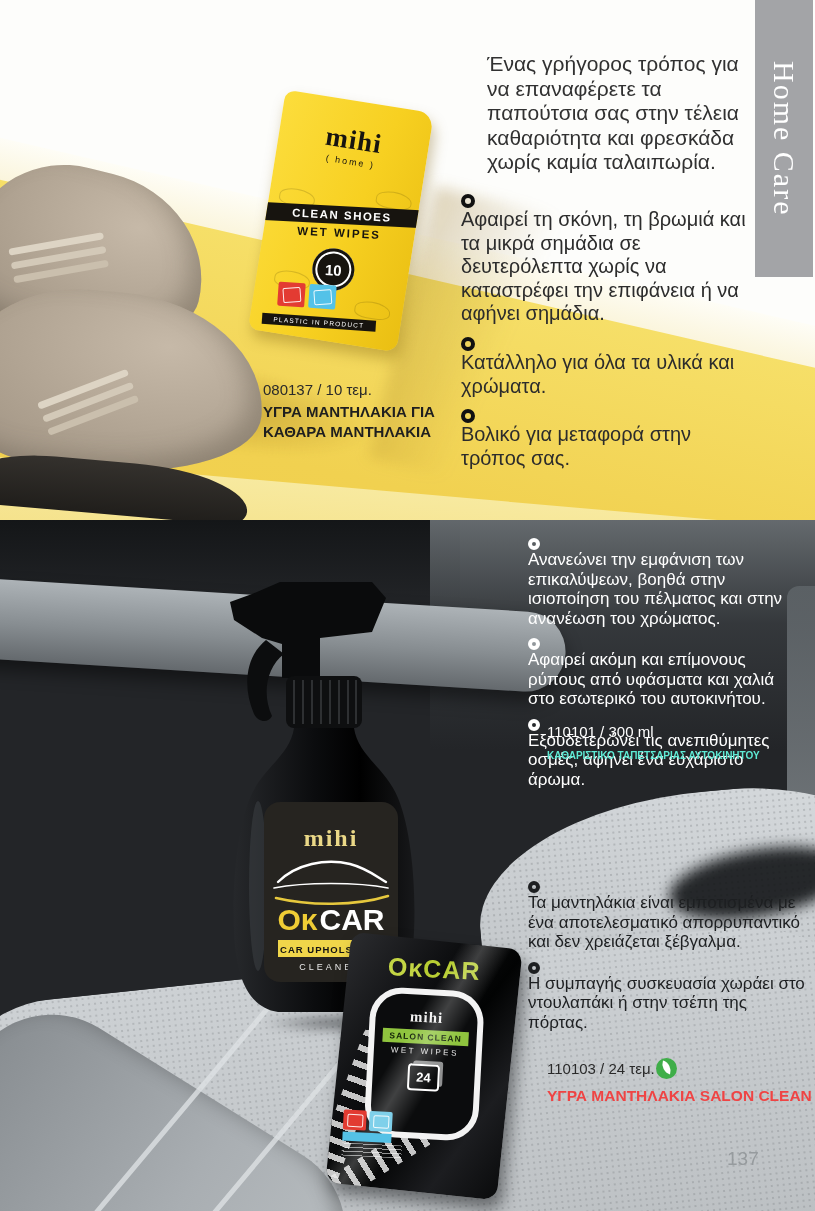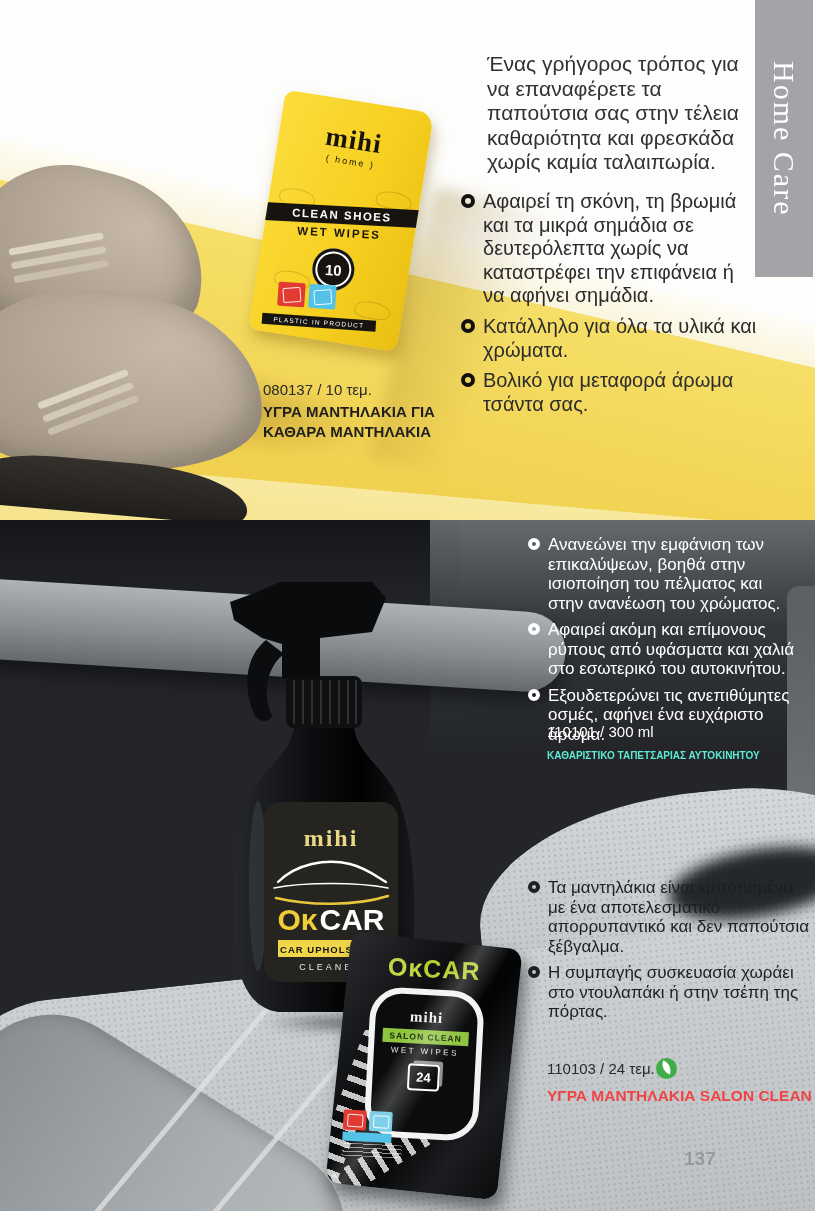--- a/index.html
+++ b/index.html
@@ -70,21 +70,21 @@
     border:1.5px solid rgba(255,255,255,.9); border-radius:2px; transform:rotate(-8deg); }
   .pt-warnband { position:absolute; left:8%; bottom:12px; width:76%; transform:rotate(-5deg);
     background:#17140f; color:#fff; font-size:6.5px; letter-spacing:1.2px; text-align:center; padding:2px 0; }
   .pt-deco { position:absolute; border:1.5px solid rgba(40,30,0,.16);
     border-radius:50% 60% 40% 40%; width:36px; height:17px; }
 
   
   .intro { position:absolute; left:487px; top:52px; width:252px;
     font-size:21px; line-height:1.17; color:#313131; font-weight:400; z-index:5; }
   .blist { position:absolute; z-index:5; list-style:none; }
-  .blist li { display:flex; margin-bottom:7px; }
+  .blist li { display:flex; margin-bottom:7px;flex-direction:column; }
   .mark { flex:0 0 auto; width:14px; height:14px; border-radius:50%; margin-right:8px; }
   .blist-top { left:461px; top:190px; width:296px; }
   .blist-top li { font-size:20px; line-height:1.18; color:#2c2c2c; font-weight:500; }
   .blist-top .mark { border:4.5px solid #111; margin-top:4px; }
   .code-line { font-size:15px; color:#2a2a2a; }
   .prod-title { font-weight:700; font-size:15px; line-height:1.35; color:#1f1f1f; }
   .top-code { position:absolute; left:263px; top:381px; width:218px; z-index:5; }
   .top-code .prod-title { margin-top:4px; }
 
   
@@ -175,21 +175,21 @@
   .code1 { left:547px; top:203px; color:#ffffff; }
   .title1 { left:547px; top:228px; width:256px; color:#5eead4; font-size:10px; line-height:1.55; }
   .blist-d { left:528px; top:358px; width:282px; }
   .blist-d li { font-size:17px; line-height:1.15; color:#1d1f21; }
   .blist-d .mark { width:12px; height:12px; border:4px solid #1d1f21; margin-top:3px; }
   .code2 { left:547px; top:538px; display:flex; align-items:center; gap:1px; color:#222426; }
   .leaf { width:21px; height:21px; border-radius:50%; background:#3fae49; position:relative; }
   .leaf::after { content:""; position:absolute; left:5px; top:4px; width:11px; height:11px;
     background:#ffffff; border-radius:0 100% 0 100%; transform:rotate(18deg); }
   .title2 { left:547px; top:566px; width:262px; white-space:nowrap; color:#ef4444; font-size:15.5px; }
-  .pageno { position:absolute; left:684px; top:1148px; font-size:19px; color:#969b9e; z-index:7;font-weight:bold; }
+  .pageno { position:absolute; left:727px; top:1148px; font-size:19px; color:#969b9e; z-index:7; }
 </style>
 </head>
 <body>
 
 <div class="page">
 
   <div class="top-photo">
     <div class="skirt"></div>
     <div class="floor"></div>
     <div class="floor-front"></div>
@@ -235,21 +235,21 @@
     <li>
         <span class="mark"></span>
         <span>Αφαιρεί τη σκόνη, τη βρωμιά και τα μικρά σημάδια σε δευτερόλεπτα χωρίς να καταστρέφει την επιφάνεια ή να αφήνει σημάδια.</span>
       </li>
     <li>
         <span class="mark"></span>
         <span>Κατάλληλο για όλα τα υλικά και χρώματα.</span>
       </li>
     <li>
         <span class="mark"></span>
-        <span>Βολικό για μεταφορά άρωμα τσάντα σας.</span>
+        <span>Βολικό για μεταφορά στην τρόπος σας.</span>
       </li>
   </ul>
 
   <div class="tab">
     <span>Home Care</span>
   </div>
 
   <div class="car-photo">
     <div class="cs-yellow-edge"></div>
     <div class="cs-topleft"></div>
@@ -339,21 +339,21 @@
           <span class="mark"></span>
           <span>Εξουδετερώνει τις ανεπιθύμητες οσμές, αφήνει ένα ευχάριστο άρωμα.</span>
         </li>
     </ul>
     <div class="abs txt code1 code-line">110101 / 300 ml</div>
     <div class="abs txt title1 prod-title">ΚΑΘΑΡΙΣΤΙΚΟ ΤΑΠΕΤΣΑΡΙΑΣ ΑΥΤΟΚΙΝΗΤΟΥ</div>
 
     <ul class="blist blist-d txt abs" style="position:absolute;">
       <li>
           <span class="mark"></span>
-          <span>Τα μαντηλάκια είναι εμποτισμένα με ένα αποτελεσματικό απορρυπαντικό και δεν παπούτσια ξέβγαλμα.</span>
+          <span>Τα μαντηλάκια είναι εμποτισμένα με ένα αποτελεσματικό απορρυπαντικό και δεν χρειάζεται ξέβγαλμα.</span>
         </li>
       <li>
           <span class="mark"></span>
           <span>Η συμπαγής συσκευασία χωράει στο ντουλαπάκι ή στην τσέπη της πόρτας.</span>
         </li>
     </ul>
     <div class="abs txt code2">
       <span class="code-line">110103 / 24 τεμ.</span>
       <span class="leaf"></span>
     </div>

